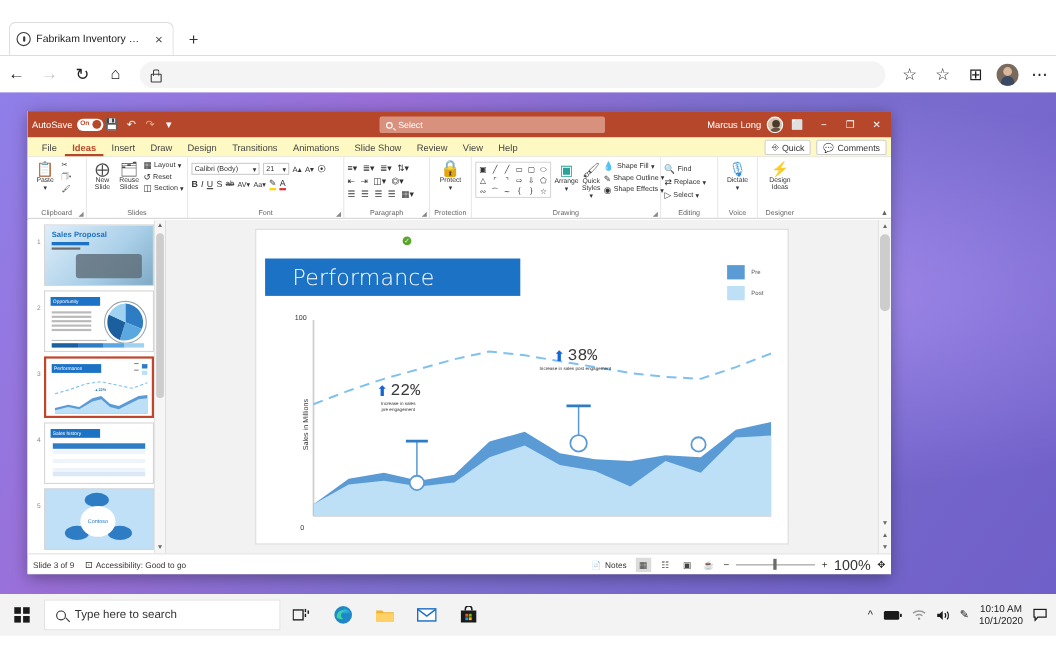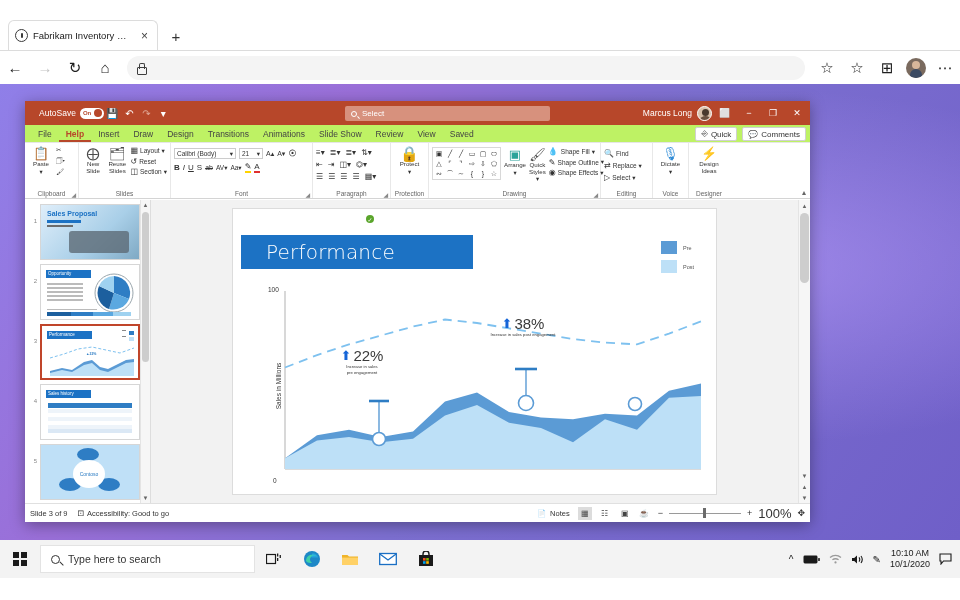--- a/index.html
+++ b/index.html
@@ -47,42 +47,42 @@
   #desktop { position:absolute; left:0; top:84px; width:960px; height:456px;
      background: linear-gradient(125deg,#8f7fe8 0%, #9a6fd8 28%, #7c6fd0 55%, #6f5fc8 100%); }
   #desktop::before { content:""; position:absolute; left:0; top:0; width:100%; height:100%;
      background: radial-gradient(ellipse 70% 60% at 78% 40%, rgba(190,160,255,.55), rgba(0,0,0,0) 65%); }
 
   
   #ppt { position:absolute; left:25px; top:101px; width:785px; height:421px;
          background:#fff; box-shadow:0 3px 14px rgba(0,0,0,.35); overflow:hidden; }
   #ppt-title { height:24px; background:#b7472a; display:flex; align-items:center; padding:0 4px; gap:0px; position:relative; }
   .tb-txt { font-size:8.5px; color:#fff; }
-  .autosave-wrap { display:flex; align-items:center; gap:4px; margin-left:10px; }
+  .autosave-wrap { display:flex; align-items:center; gap:4px; }
   .toggle { width:24px; height:11px; border-radius:6px; background:#fff; position:relative; display:flex; align-items:center; }
   .toggle .tg-on { font-size:6px; color:#b7472a; margin-left:3px; font-weight:700; }
   .toggle .knob { position:absolute; right:1.5px; top:1.5px; width:8px; height:8px; border-radius:50%; background:#b7472a; }
   .qat { width:17px; height:17px; display:flex; align-items:center; justify-content:center; color:#fff; font-size:10px; cursor:pointer; }
   .qat.dim { color:#e0a896; }
   .doctitle { position:absolute; left:0; right:0; text-align:center; font-size:8.5px; color:#fff; pointer-events:none; }
   #ppt-search { position:absolute; left:320px; top:5px; width:205px; height:15px; background:#d7917d;
                 border-radius:2px; display:flex; align-items:center; padding:0 6px; gap:5px; cursor:text; }
   #ppt-search .mag { width:6px; height:6px; border:1.1px solid #fff; border-radius:50%; position:relative; flex:none; }
   #ppt-search .mag::after { content:""; position:absolute; left:5px; top:5px; width:3px; height:1.1px; background:#fff; transform:rotate(45deg); }
   #ppt-search span { font-size:8px; color:#fff; }
   .tb-right { position:absolute; right:2px; top:0; height:24px; display:flex; align-items:center; gap:2px; }
   .user-name { font-size:8.5px; color:#fff; margin-right:3px; }
   .user-pic { width:15px; height:15px; border-radius:50%; background:#d9c2ab; position:relative; overflow:hidden; border:1px solid #fff; }
   .user-pic::before { content:""; position:absolute; left:4px; top:2px; width:7px; height:7px; border-radius:50%; background:#4a3a2e; }
   .user-pic::after { content:""; position:absolute; left:2px; top:9px; width:11px; height:9px; border-radius:50% 50% 0 0; background:#6b5342; }
   .wbtn { width:22px; height:24px; display:flex; align-items:center; justify-content:center;
           font-size:9px; color:#fff; cursor:pointer; }
 
   
-  #ribtabs { height:18px; background:#bef264; display:flex; align-items:flex-end; padding-left:6px; position:relative; border-bottom:1px solid #e6e6e6; }
+  #ribtabs { height:18px; background:#fef9c3; display:flex; align-items:flex-end; padding-left:6px; position:relative; border-bottom:1px solid #e6e6e6; }
   .ribtab { font-size:8.5px; color:#444; padding:0 7px; height:16px; line-height:16px; cursor:pointer; white-space:nowrap; }
   .ribtab.active { color:#b7472a; border-bottom:2px solid #b7472a; font-weight:700; }
   .rib-right { position:absolute; right:4px; bottom:1px; display:flex; gap:5px; }
   .pill { font-size:8px; color:#333; border:1px solid #d0d0d0; border-radius:2px; padding:1px 5px; display:flex; align-items:center; gap:3px; cursor:pointer; background:#fff; }
 
   
   #ribbon { height:56px; background:#fff; display:flex; border-bottom:1px solid #d4d4d4; position:relative; font-size:7px; color:#333; }
   .rgroup { display:flex; flex-direction:column; justify-content:space-between; border-right:1px solid #e8e8e8; padding:2px 3px 0 3px; position:relative; }
   .rgroup-label { font-size:6.5px; color:#666; text-align:center; height:9px; line-height:9px; }
   .rgroup-body { display:flex; align-items:flex-start; gap:2px; flex:1; padding-top:1px; }
@@ -131,21 +131,21 @@
   .legend .li { display:flex; align-items:center; gap:6px; }
   .legend .sw { width:16px; height:13px; }
   .legend .lt { font-size:5.5px; color:#555; }
   #chart { position:absolute; left:22px; top:82px; right:12px; bottom:14px; }
   .ylab { position:absolute; left:0px; top:50%; transform:translateY(-50%) rotate(-90deg); transform-origin:center;
           font-size:6.5px; color:#333; white-space:nowrap; }
   .ytick { position:absolute; font-size:6.5px; color:#333; }
   .annot { position:absolute; text-align:center; }
   .annot .row { display:flex; align-items:center; justify-content:center; gap:2px; }
   .annot .up { color:#1565d8; font-size:13px; line-height:13px; }
-  .annot .pct { font-size:15px; color:#3a3a3a; font-family:Liberation Sans, sans-serif; font-weight:300; line-height:15px; }
+  .annot .pct { font-size:15px; color:#3a3a3a; font-family:Liberation Mono, monospace; font-weight:300; line-height:15px; }
   .annot .sub { font-size:4.2px; color:#333; line-height:5px; margin-top:1px; }
 
   
   #statusbar { position:absolute; left:0; bottom:0; width:100%; height:19px; background:#fff;
                border-top:1px solid #e0e0e0; display:flex; align-items:center; font-size:7.5px; color:#333; padding:0 5px; }
   .sb-item { display:flex; align-items:center; gap:3px; margin-right:10px; cursor:pointer; white-space:nowrap; }
   .sb-right { margin-left:auto; display:flex; align-items:center; gap:6px; }
   .viewbtn { width:14px; height:13px; display:flex; align-items:center; justify-content:center; font-size:8px; color:#444; cursor:pointer; }
   .viewbtn.on { background:#dcdcdc; }
   .zslider { width:72px; height:12px; position:relative; cursor:pointer; }
@@ -223,30 +223,30 @@
       <span class="user-pic"></span>
       <span class="wbtn">⬜</span>
       <span class="wbtn">−</span>
       <span class="wbtn">❐</span>
       <span class="wbtn">✕</span>
     </div>
   </div>
 
   <div id="ribtabs">
     <div class="ribtab">File</div>
-    <div class="ribtab active">Help</div>
+    <div class="ribtab active">Ideas</div>
     <div class="ribtab">Insert</div>
     <div class="ribtab">Draw</div>
     <div class="ribtab">Design</div>
     <div class="ribtab">Transitions</div>
     <div class="ribtab">Animations</div>
     <div class="ribtab">Slide Show</div>
     <div class="ribtab">Review</div>
     <div class="ribtab">View</div>
-    <div class="ribtab">Saved</div>
+    <div class="ribtab">Help</div>
     <div class="rib-right">
       <span class="pill">
           <span>⎆</span>
           <span>Quick</span>
         </span>
       <span class="pill">
           <span>💬</span>
           <span>Comments</span>
         </span>
     </div>

